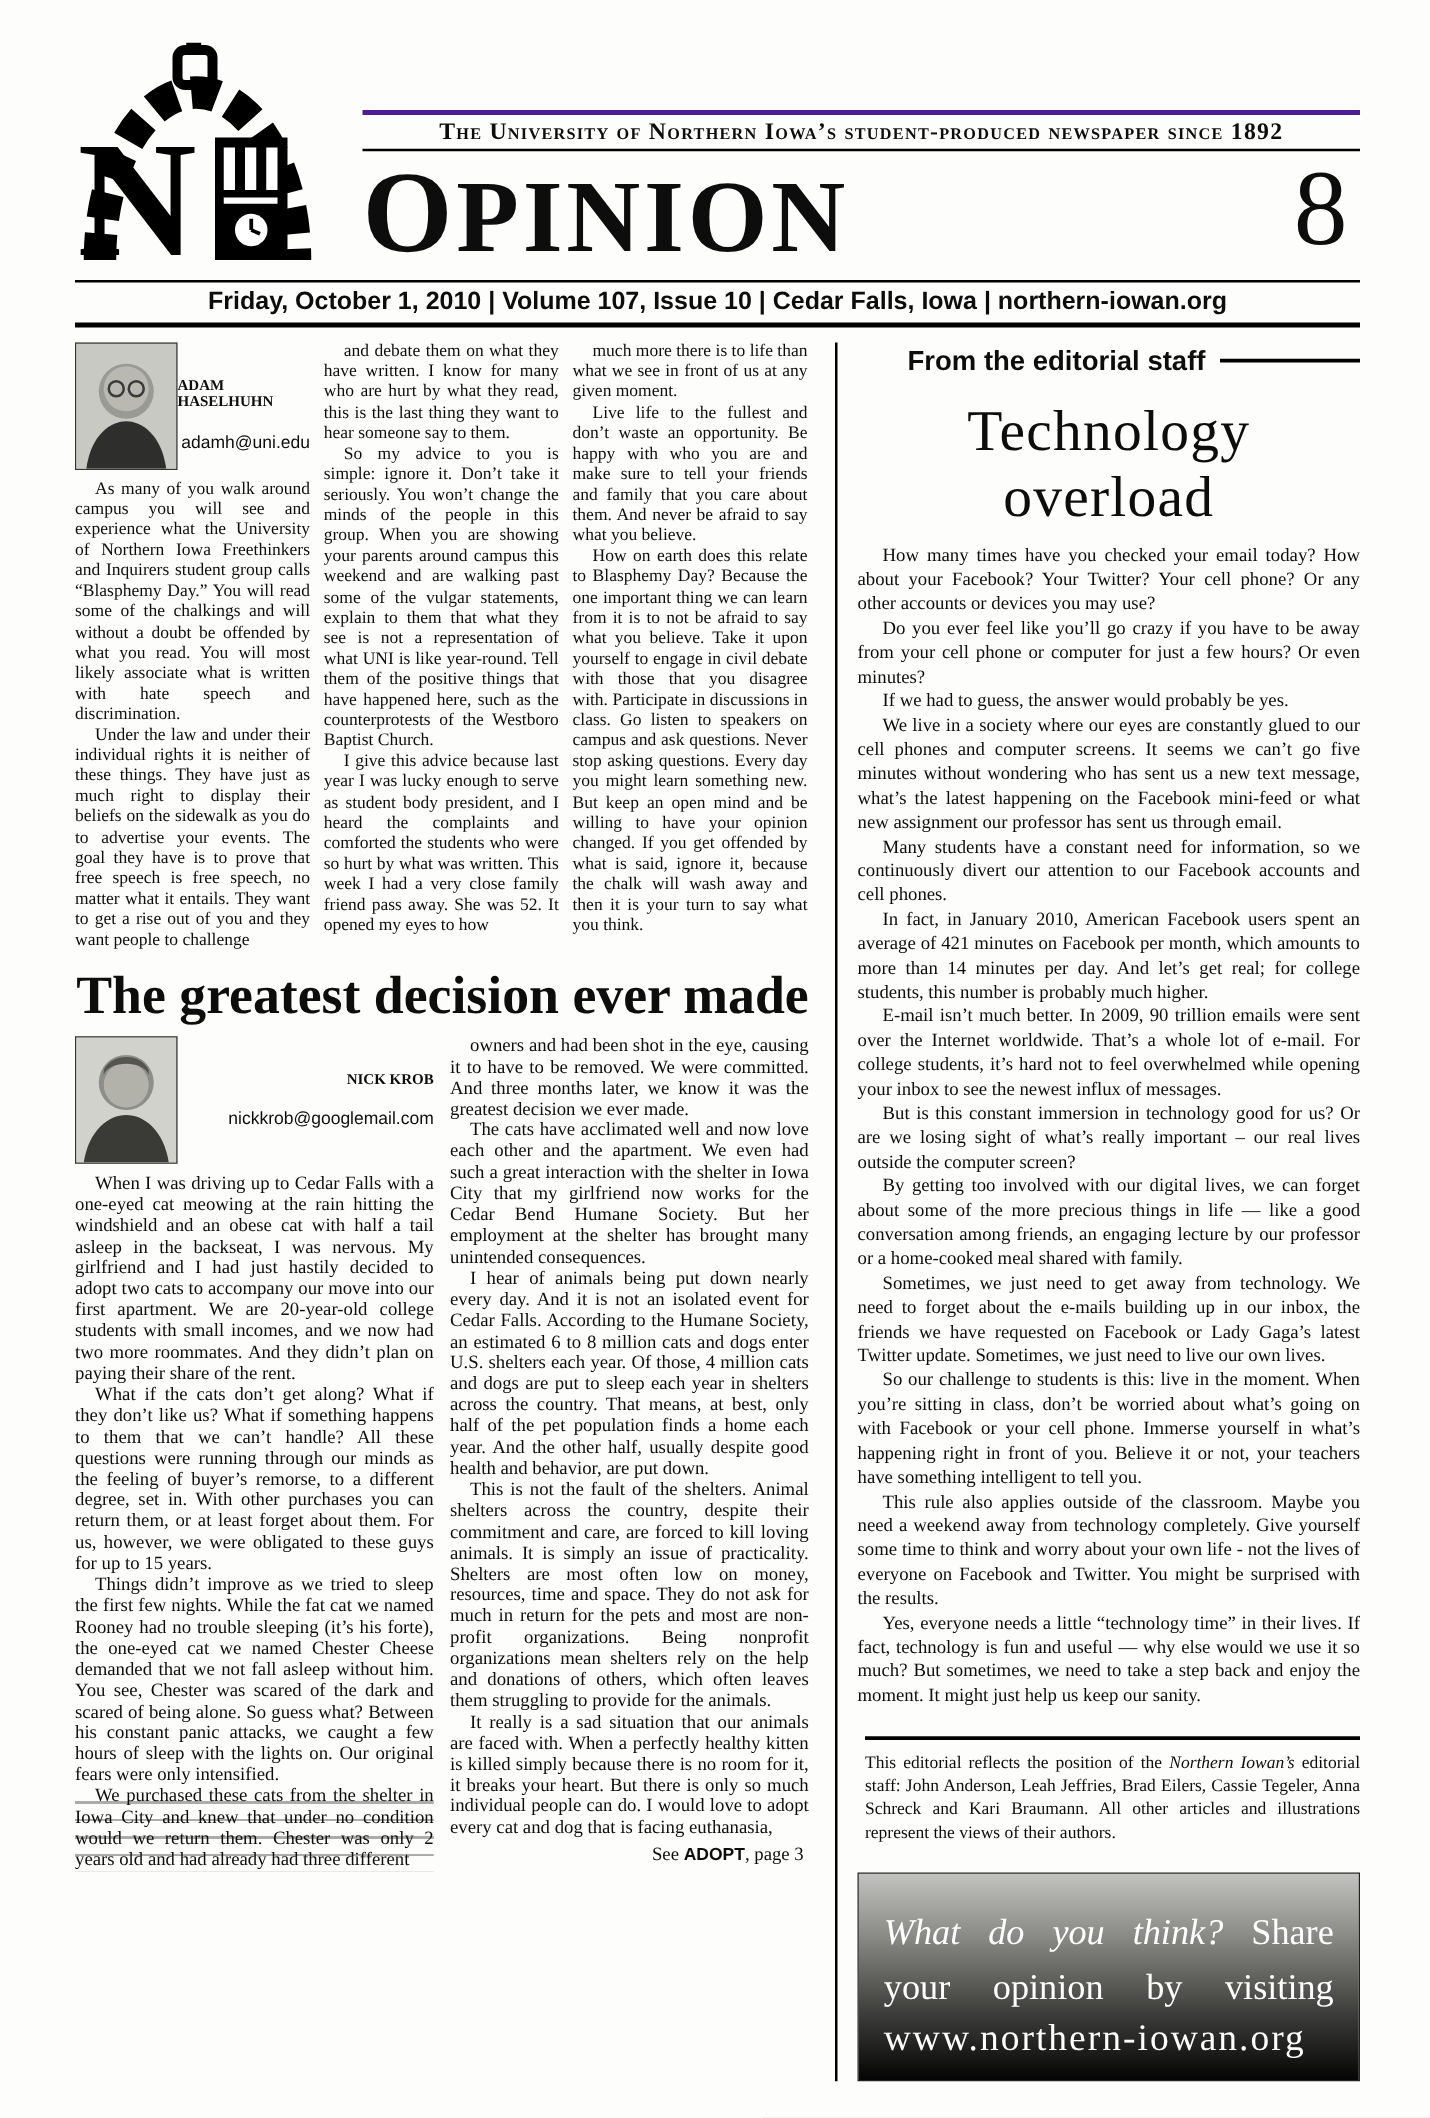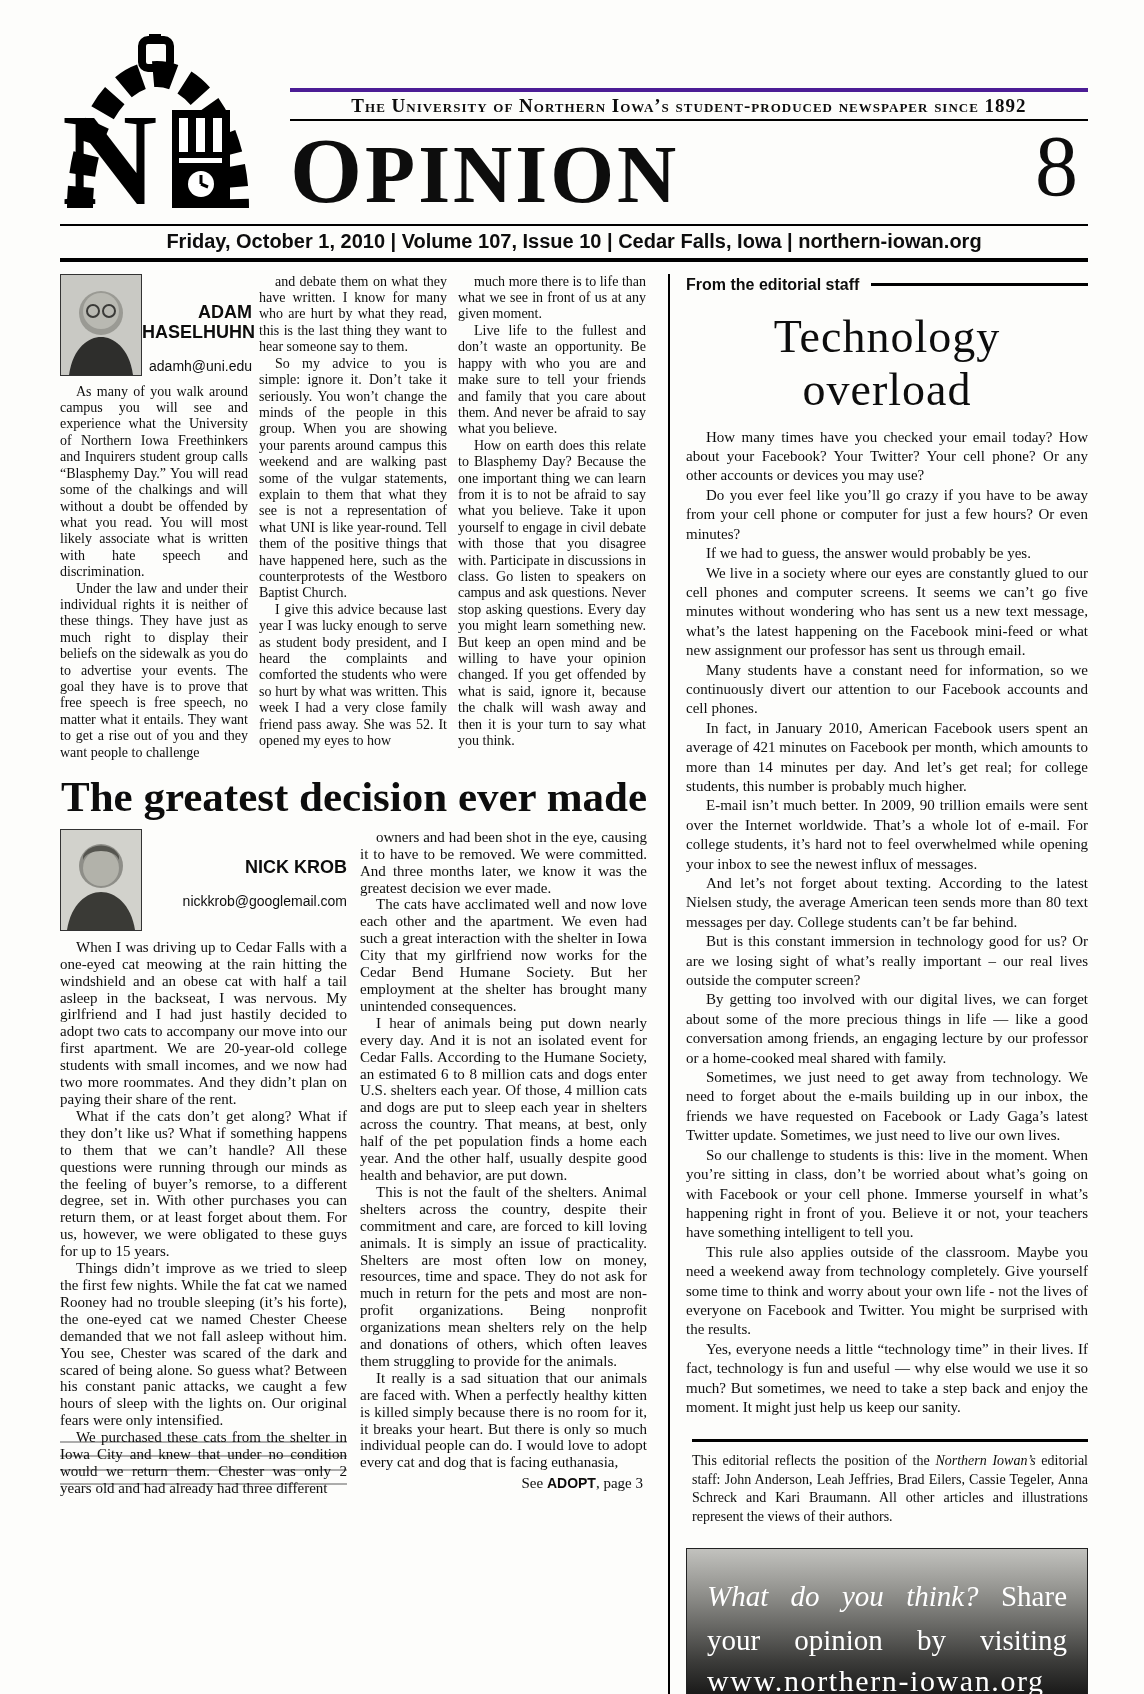--- a/index.html
+++ b/index.html
@@ -50,41 +50,41 @@
   .cols2{display:flex; gap:13px;}
   .cols2 .col{width:287px; flex:0 0 auto; font-size:15px; line-height:16.9px;}
   
   .byline-block{display:flex; margin-bottom:8px;}
   .headshot{width:80px; height:100px; border:1px solid #333; flex:0 0 auto; background:#cfcfca;}
   .byline-info{
     flex:1; display:flex; flex-direction:column; align-items:flex-end;
     justify-content:flex-start; padding-top:28px;
     font-family:"Liberation Sans", sans-serif;
   }
-  .author-name{font-weight:bold; font-size:18px; line-height:1.12; text-align:right; max-width:110px;}
+  .author-name{font-weight:bold; font-size:12px; line-height:1.12; text-align:left; max-width:110px;font-family:Liberation Serif, serif;}
   .cols2 .author-name{max-width:160px;}
   .author-email{font-size:14px; margin-top:16px; text-align:right;}
   
   .pullquote{
     float:right; width:178px; margin:4px -14px 6px 10px; padding:6px 2px 8px;
     background:#fdfdfb; position:relative; z-index:2;
   }
   .pq-bar{height:6px; background:repeating-linear-gradient(90deg,#9a9a94 0 5px,#d8d8d2 5px 8px); margin-bottom:7px;}
   .pq-bar.bottom{margin:8px 0 0;}
   .pq-text{font-size:21px; line-height:1.13; text-align:justify; font-family:"Liberation Serif", serif;}
   .smudge p:last-child{
     background-image:repeating-linear-gradient(180deg, transparent 0 12px, rgba(40,40,40,.38) 12px 14px);
   }
   .continuation{
     text-align:right; font-size:15px; margin-top:4px; padding-right:4px;
   }
   .continuation b{font-family:"Liberation Sans", sans-serif; font-size:14px;}
   
   .kicker-row{display:flex; align-items:center; gap:12px; margin-top:2px;}
-  .kicker{font-family:"Liberation Sans", sans-serif; font-weight:bold; font-size:16px; white-space:nowrap;}
+  .kicker{font-family:"Liberation Sans", sans-serif; font-weight:bold; font-size:22px; white-space:nowrap;margin-left:40px;}
   .kicker-rule{flex:1; height:3px; background:#000;}
   .headline.h-tech{font-size:46px; font-weight:normal; margin:16px 0 12px; letter-spacing:1px;}
   .edit-body p.para{font-size:15px; line-height:19.4px; text-indent:20px;}
   .edit-note{
     border-top:3px solid #000; margin-top:22px; margin-left:6px;
     padding:10px 0 0;
   }
   .edit-note-text{font-size:14px; line-height:18.5px; text-align:justify;}
   .promo-box{
     margin-top:22px; padding:26px 20px 16px;
@@ -230,21 +230,20 @@
       </div>
       <h2 class="headline h-tech">Technology overload</h2>
       <div class="edit-body">
           <p class="para">How many times have you checked your email today? How about your Facebook? Your Twitter? Your cell phone? Or any other accounts or devices you may use?</p>
           <p class="para">Do you ever feel like you’ll go crazy if you have to be away from your cell phone or computer for just a few hours? Or even minutes?</p>
           <p class="para">If we had to guess, the answer would probably be yes.</p>
           <p class="para">We live in a society where our eyes are constantly glued to our cell phones and computer screens. It seems we can’t go five minutes without wondering who has sent us a new text message, what’s the latest happening on the Facebook mini-feed or what new assignment our professor has sent us through email.</p>
           <p class="para">Many students have a constant need for information, so we continuously divert our attention to our Facebook accounts and cell phones.</p>
           <p class="para">In fact, in January 2010, American Facebook users spent an average of 421 minutes on Facebook per month, which amounts to more than 14 minutes per day. And let’s get real; for college students, this number is probably much higher.</p>
           <p class="para">E-mail isn’t much better. In 2009, 90 trillion emails were sent over the Internet worldwide. That’s a whole lot of e-mail. For college students, it’s hard not to feel overwhelmed while opening your inbox to see the newest influx of messages.</p>
-          <p class="para">And let’s not forget about texting. According to the latest Nielsen study, the average American teen sends more than 80 text messages per day. College students can’t be far behind.</p>
           <p class="para">But is this constant immersion in technology good for us? Or are we losing sight of what’s really important – our real lives outside the computer screen?</p>
           <p class="para">By getting too involved with our digital lives, we can forget about some of the more precious things in life — like a good conversation among friends, an engaging lecture by our professor or a home-cooked meal shared with family.</p>
           <p class="para">Sometimes, we just need to get away from technology. We need to forget about the e-mails building up in our inbox, the friends we have requested on Facebook or Lady Gaga’s latest Twitter update. Sometimes, we just need to live our own lives.</p>
           <p class="para">So our challenge to students is this: live in the moment. When you’re sitting in class, don’t be worried about what’s going on with Facebook or your cell phone. Immerse yourself in what’s happening right in front of you. Believe it or not, your teachers have something intelligent to tell you.</p>
           <p class="para">This rule also applies outside of the classroom. Maybe you need a weekend away from technology completely. Give yourself some time to think and worry about your own life - not the lives of everyone on Facebook and Twitter. You might be surprised with the results.</p>
           <p class="para">Yes, everyone needs a little “technology time” in their lives. If fact, technology is fun and useful — why else would we use it so much? But sometimes, we need to take a step back and enjoy the moment. It might just help us keep our sanity.</p>
         </div>
 
       <div class="edit-note">
         <div class="edit-note-text"><span>This editorial reflects the position of the </span><i>Northern Iowan’s</i><span> editorial staff: John Anderson, Leah Jeffries, Brad Eilers, Cassie Tegeler, Anna Schreck and Kari Braumann. All other articles and illustrations represent the views of their authors.</span></div>

